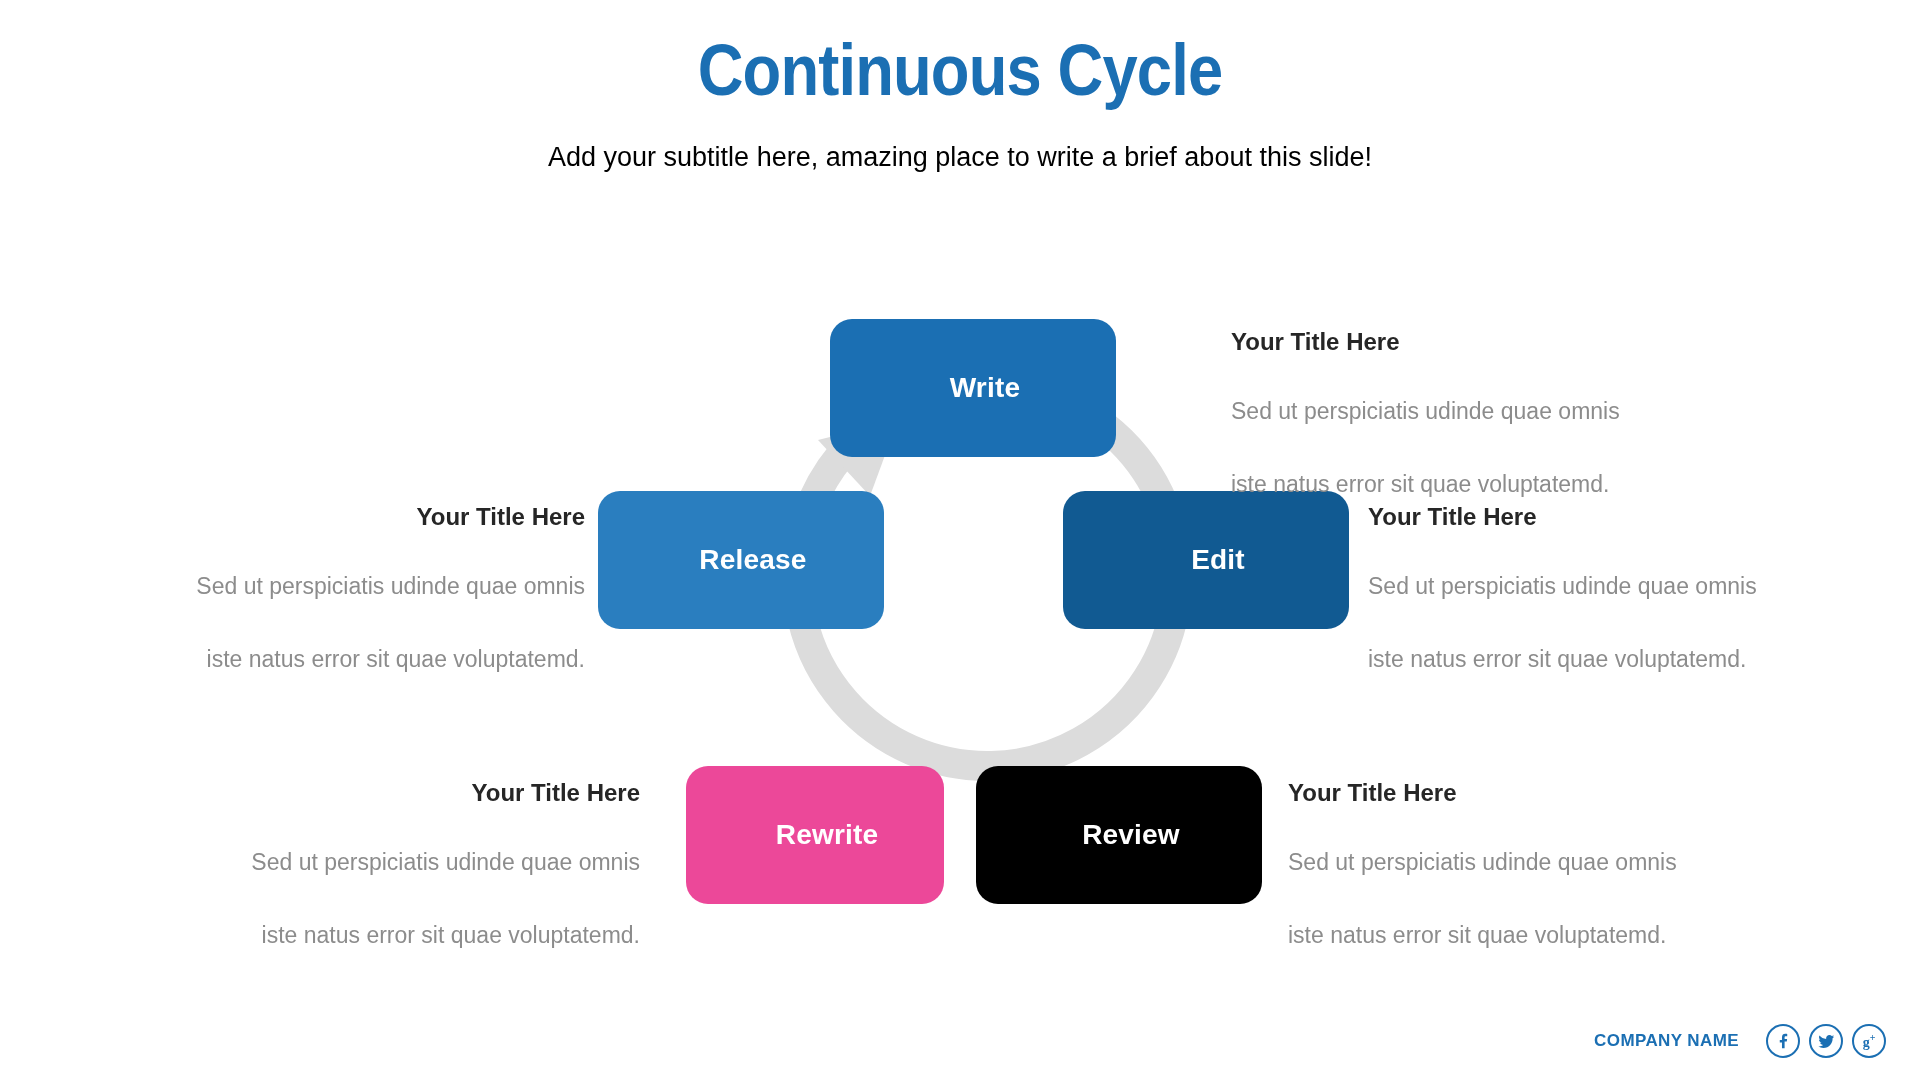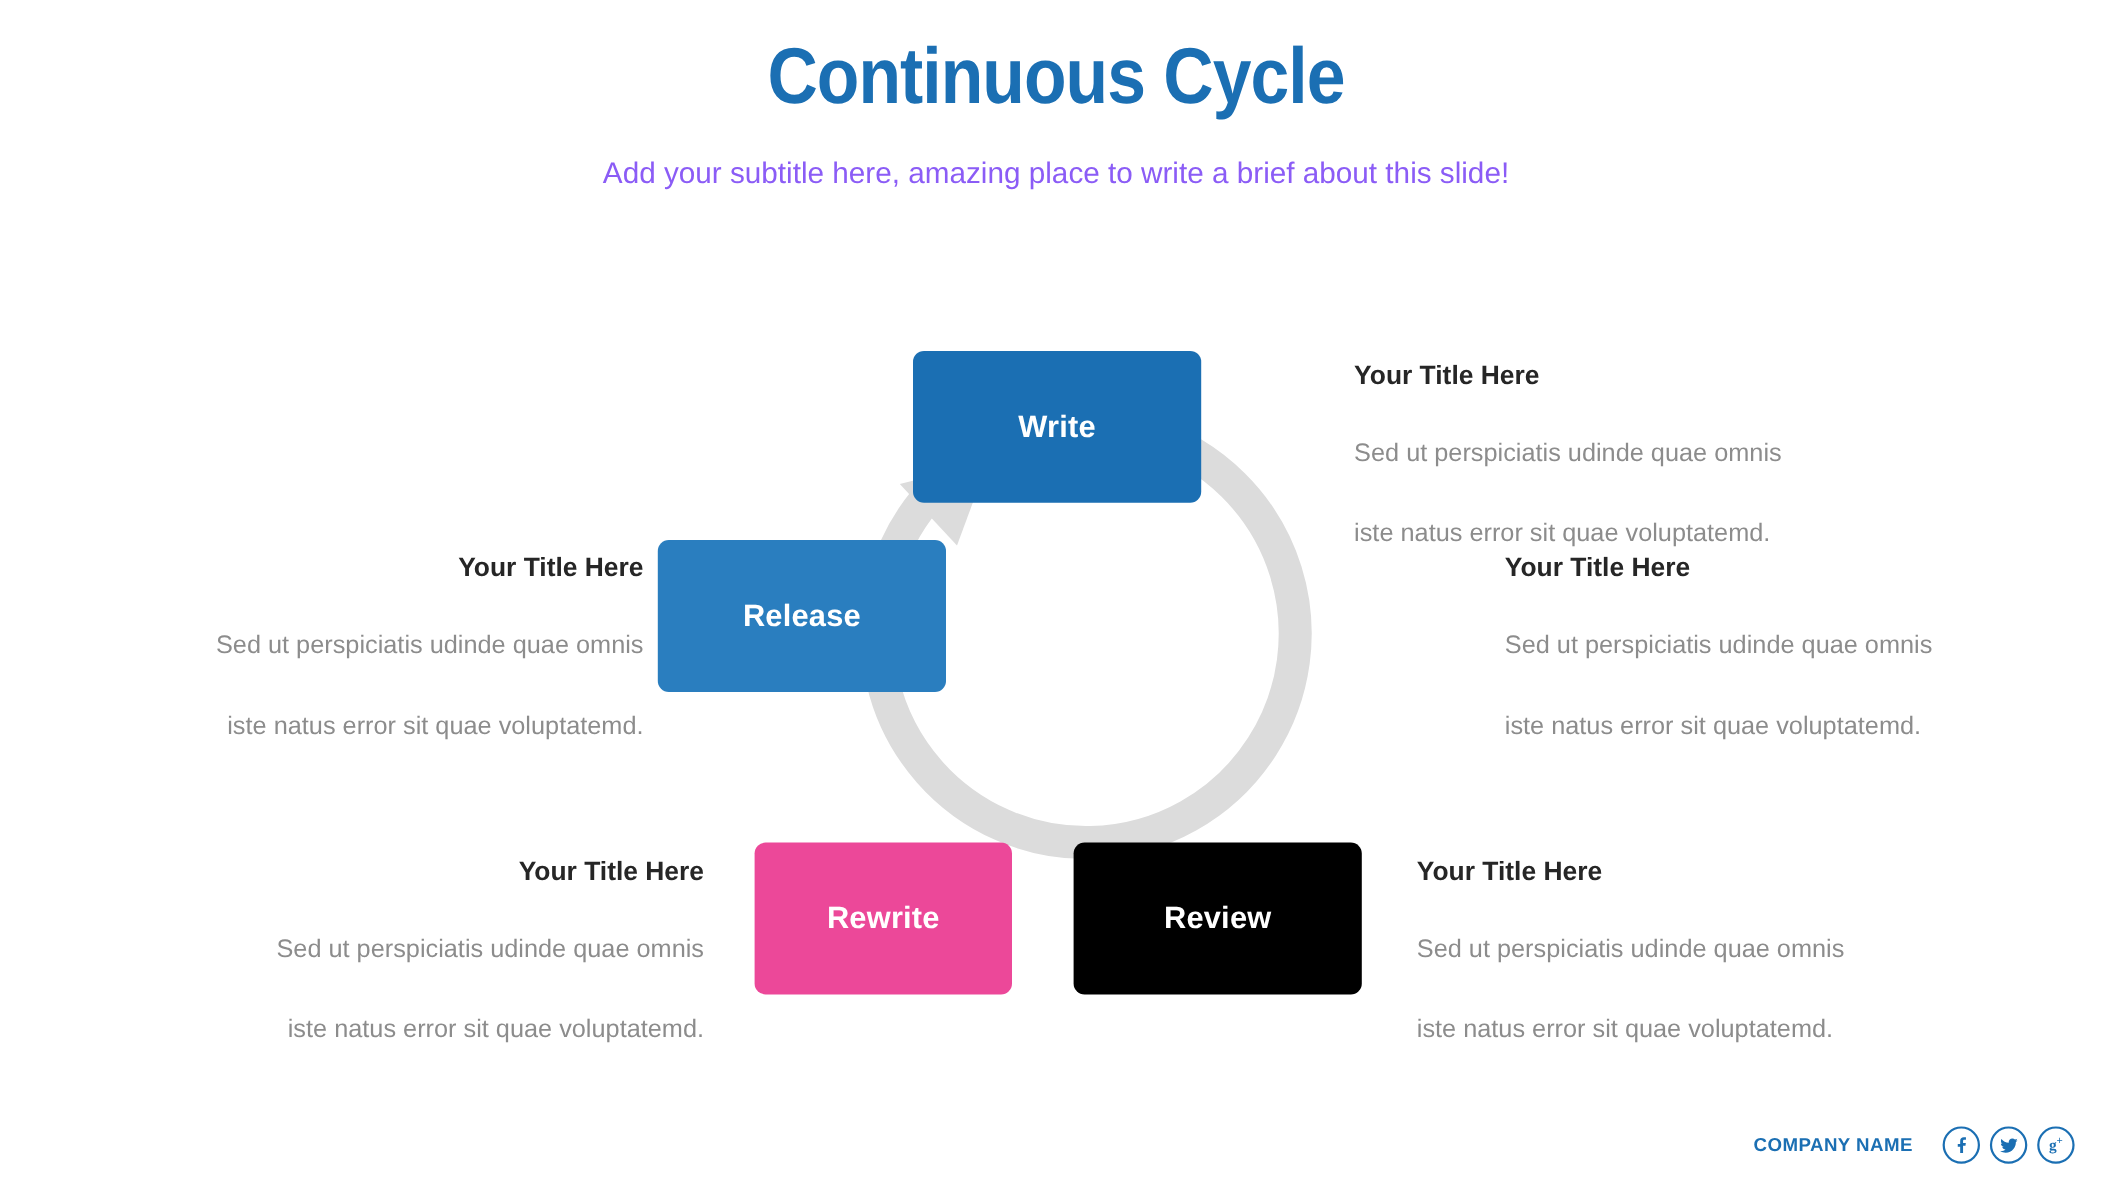--- a/index.html
+++ b/index.html
@@ -32,21 +32,21 @@
     transform-origin: center top;
   }
   #slide-subtitle {
     position: absolute;
     top: 140px;
     left: 0;
     width: 1920px;
     text-align: center;
     font-size: 27px;
     font-weight: 400;
-    color: #8b5cf6;
+    color: #000000;
     line-height: 1.3;
   }
 
   
   #cycle-diagram {
     position: absolute;
     left: 0;
     top: 0;
     width: 1920px;
     height: 1080px;
@@ -54,28 +54,29 @@
   #cycle-ring-svg {
     position: absolute;
     left: 710px;
     top: 328px;
     width: 500px;
     height: 500px;
   }
 
   .cycle-node {
     position: absolute;
-    border-radius: 10px;
+    border-radius: 22px;
     color: #ffffff;
     display: flex;
     align-items: center;
     justify-content: center;
     font-size: 28px;
     font-weight: bold;
     letter-spacing: 0.2px;
+    padding-left: 24px;
   }
   .node-write   { left: 830px;  top: 319px; width: 262px; height: 138px; background: #1b6fb3; }
   .node-edit    { left: 1063px; top: 491px; width: 262px; height: 138px; background: #115a92; }
   .node-review  { left: 976px;  top: 766px; width: 262px; height: 138px; background: #000000; }
   .node-rewrite { left: 686px;  top: 766px; width: 234px; height: 138px; background: #ec4899; }
   .node-release { left: 598px;  top: 491px; width: 262px; height: 138px; background: #2a7ebf; justify-content: center; }
 
   
   .info-block {
     position: absolute;
@@ -145,20 +146,23 @@
     <g fill="none" stroke="#dcdcdc" stroke-width="30" stroke-linecap="butt">
       <path d="M 250 60 A 190 190 0 1 1 131.3 126.6"></path>
     </g>
 
     <polygon points="108,112 188,92 160,168" fill="#dcdcdc"></polygon>
   </svg>
 
   <div class="cycle-node node-write">
     <span>Write</span>
   </div>
+  <div class="cycle-node node-edit">
+    <span>Edit</span>
+  </div>
   <div class="cycle-node node-review">
     <span>Review</span>
   </div>
   <div class="cycle-node node-rewrite">
     <span>Rewrite</span>
   </div>
   <div class="cycle-node node-release">
     <span>Release</span>
   </div>
 </div>

